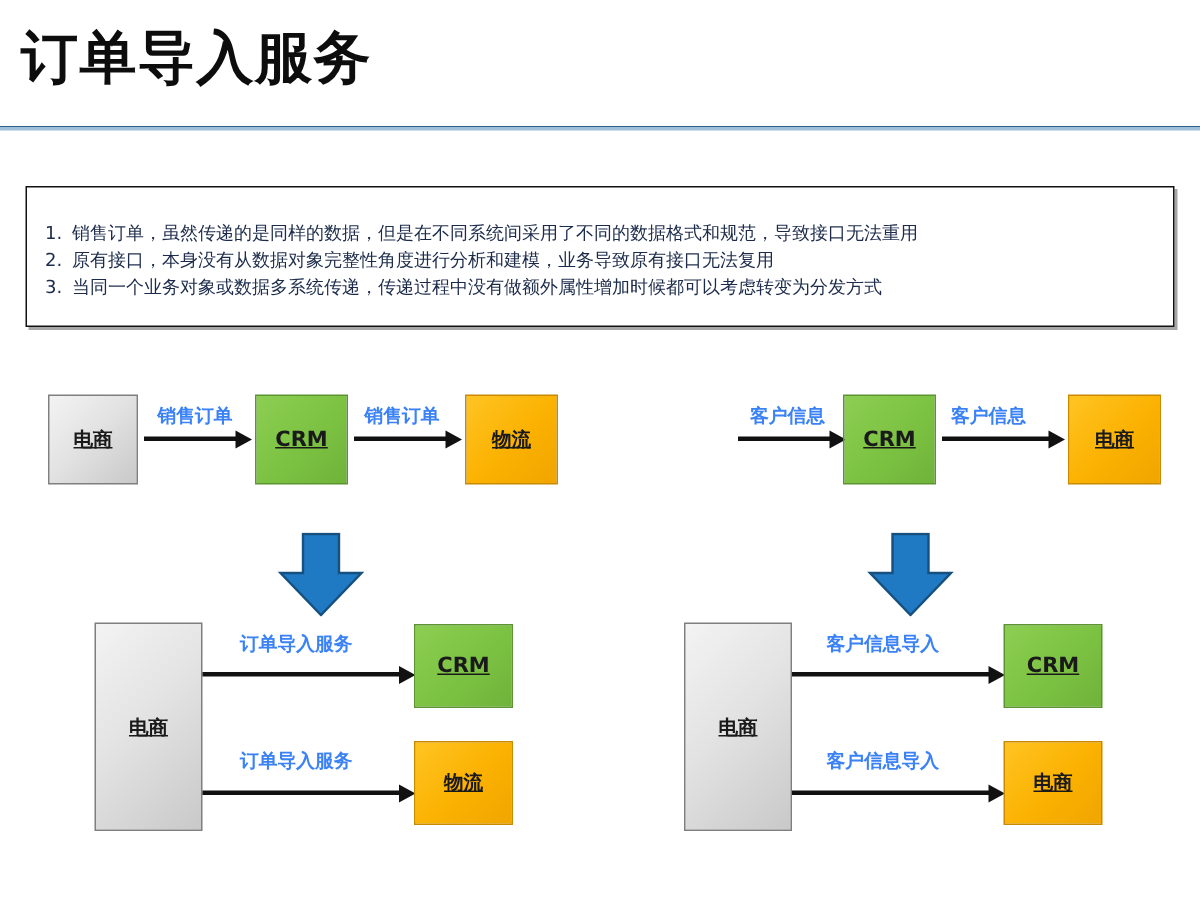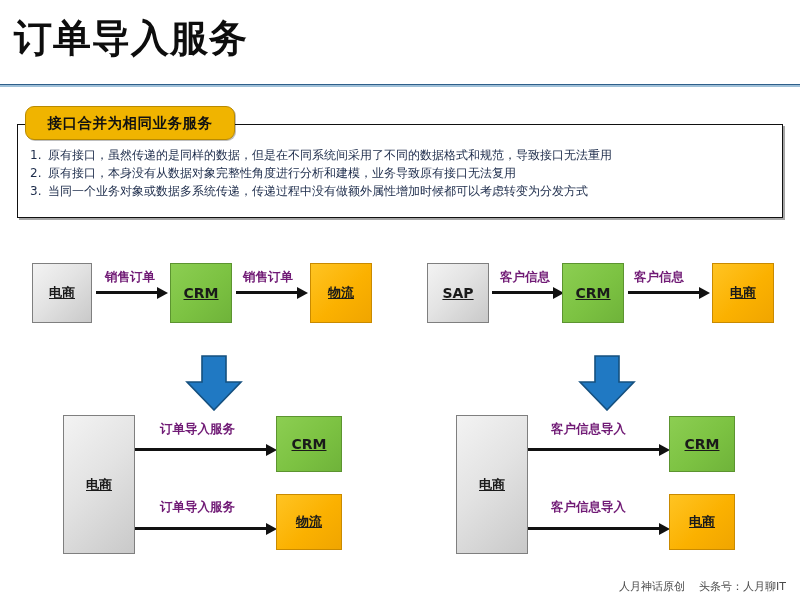--- a/index.html
+++ b/index.html
@@ -142,21 +142,21 @@
     top: 0px;
     width: 0; height: 0;
     border-top: 6px solid transparent;
     border-bottom: 6px solid transparent;
     border-left: 11px solid #111111;
   }
   .flow-label {
     position: absolute;
     font-size: 12.5px;
     font-weight: bold;
-    color: #701a75;
+    color: #3b82f6;
     white-space: nowrap;
   }
 
   
   .down-arrow {
     position: absolute;
     width: 58px;
     height: 56px;
   }
   .down-arrow svg { display: block; }
@@ -177,51 +177,49 @@
 
 <div id="slide">
 
   <div class="slide-title">订单导入服务</div>
   <div class="title-rule"></div>
 
   <div class="content-panel"></div>
 
   <ul class="bullet-list">
     <li>
-      <span class="bullet-num">1.</span><span>原有接口，虽然传递的是同样的数据，但是在不同系统间采用了不同的数据格式和规范，导致接口无法重用</span>
+      <span class="bullet-num">1.</span><span>销售订单，虽然传递的是同样的数据，但是在不同系统间采用了不同的数据格式和规范，导致接口无法重用</span>
     </li>
     <li>
       <span class="bullet-num">2.</span><span>原有接口，本身没有从数据对象完整性角度进行分析和建模，业务导致原有接口无法复用</span>
     </li>
     <li>
       <span class="bullet-num">3.</span><span>当同一个业务对象或数据多系统传递，传递过程中没有做额外属性增加时候都可以考虑转变为分发方式</span>
     </li>
   </ul>
 
-  <div class="badge">接口合并为相同业务服务</div>
 
   <div class="node node-gray" style="left:32px; top:263px; width:60px; height:60px; font-size:13px;">电商</div>
 
   <div class="flow-arrow" style="left:96px; top:287px; width:72px;">
     <div class="shaft" style="width:62px;"></div>
     <div class="head" style="left:61px;"></div>
   </div>
   <div class="flow-label" style="left:105px; top:269px;">销售订单</div>
 
   <div class="node node-green" style="left:170px; top:263px; width:62px; height:60px; font-size:14px;">CRM</div>
 
   <div class="flow-arrow" style="left:236px; top:287px; width:72px;">
     <div class="shaft" style="width:62px;"></div>
     <div class="head" style="left:61px;"></div>
   </div>
   <div class="flow-label" style="left:243px; top:269px;">销售订单</div>
 
   <div class="node node-orange" style="left:310px; top:263px; width:62px; height:60px; font-size:13px;">物流</div>
 
-  <div class="node node-gray" style="left:427px; top:263px; width:62px; height:60px; font-size:14px;">SAP</div>
 
   <div class="flow-arrow" style="left:492px; top:287px; width:72px;">
     <div class="shaft" style="width:62px;"></div>
     <div class="head" style="left:61px;"></div>
   </div>
   <div class="flow-label" style="left:500px; top:269px;">客户信息</div>
 
   <div class="node node-green" style="left:562px; top:263px; width:62px; height:60px; font-size:14px;">CRM</div>
 
   <div class="flow-arrow" style="left:628px; top:287px; width:82px;">
@@ -272,17 +270,14 @@
   <div class="node node-green" style="left:669px; top:416px; width:66px; height:56px; font-size:14px;">CRM</div>
 
   <div class="flow-arrow" style="left:528px; top:523px; width:142px;">
     <div class="shaft" style="width:132px;"></div>
     <div class="head" style="left:131px;"></div>
   </div>
   <div class="flow-label" style="left:551px; top:499px;">客户信息导入</div>
 
   <div class="node node-orange" style="left:669px; top:494px; width:66px; height:56px; font-size:13px;">电商</div>
 
-  <div class="footer">
-    <span>人月神话原创</span><span class="sep"></span><span>头条号：人月聊IT</span>
-  </div>
 
 </div>
 
 </body></html>

